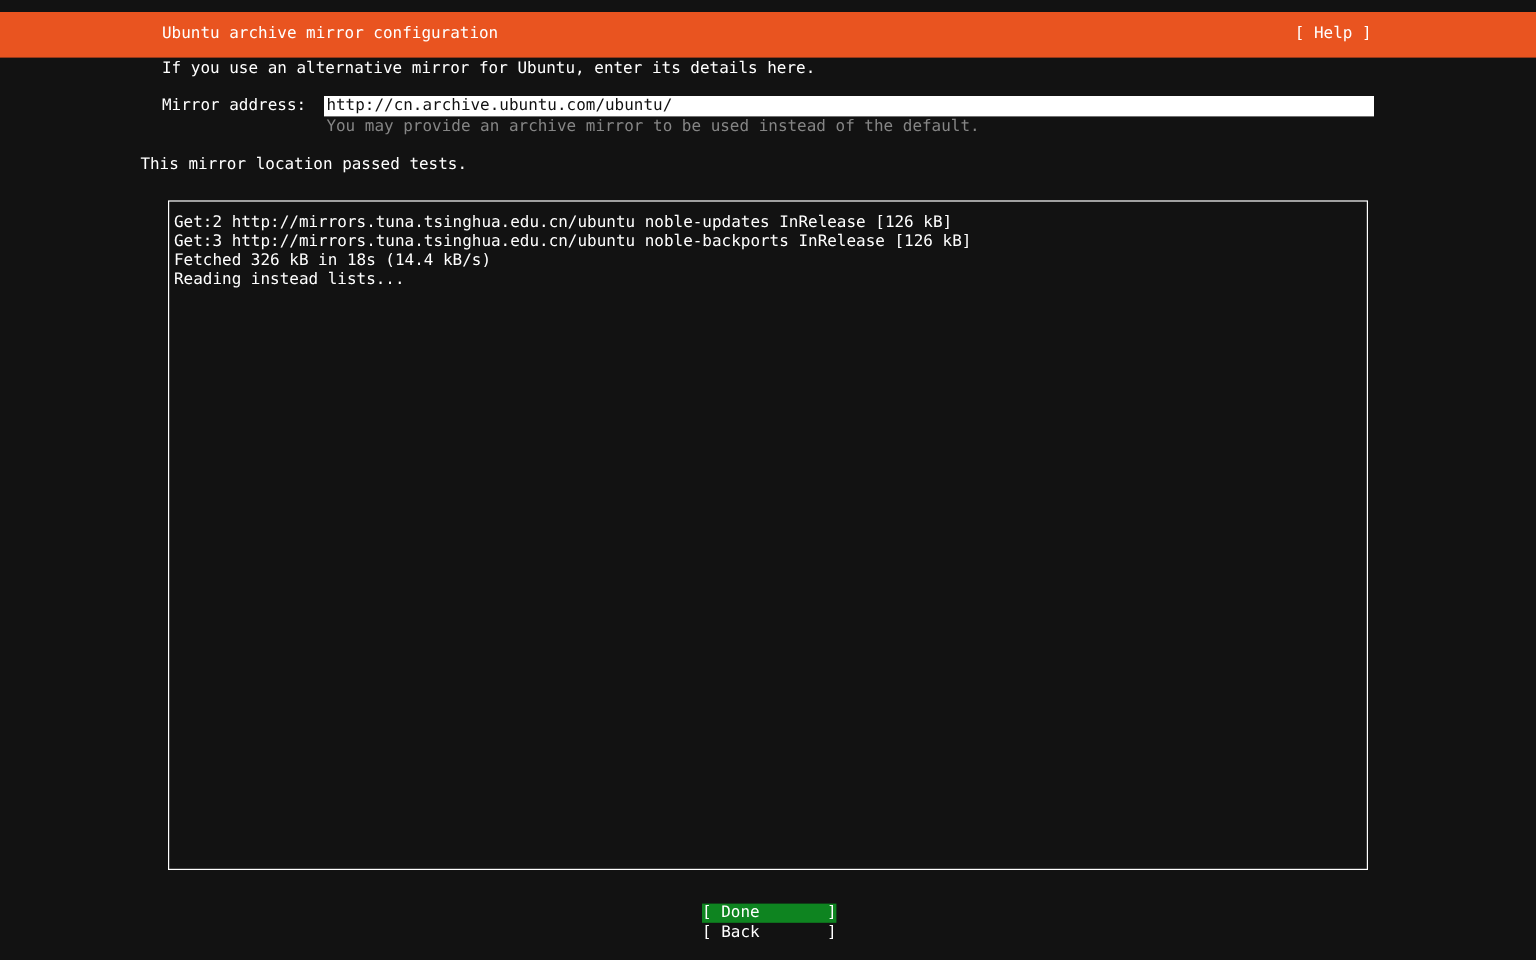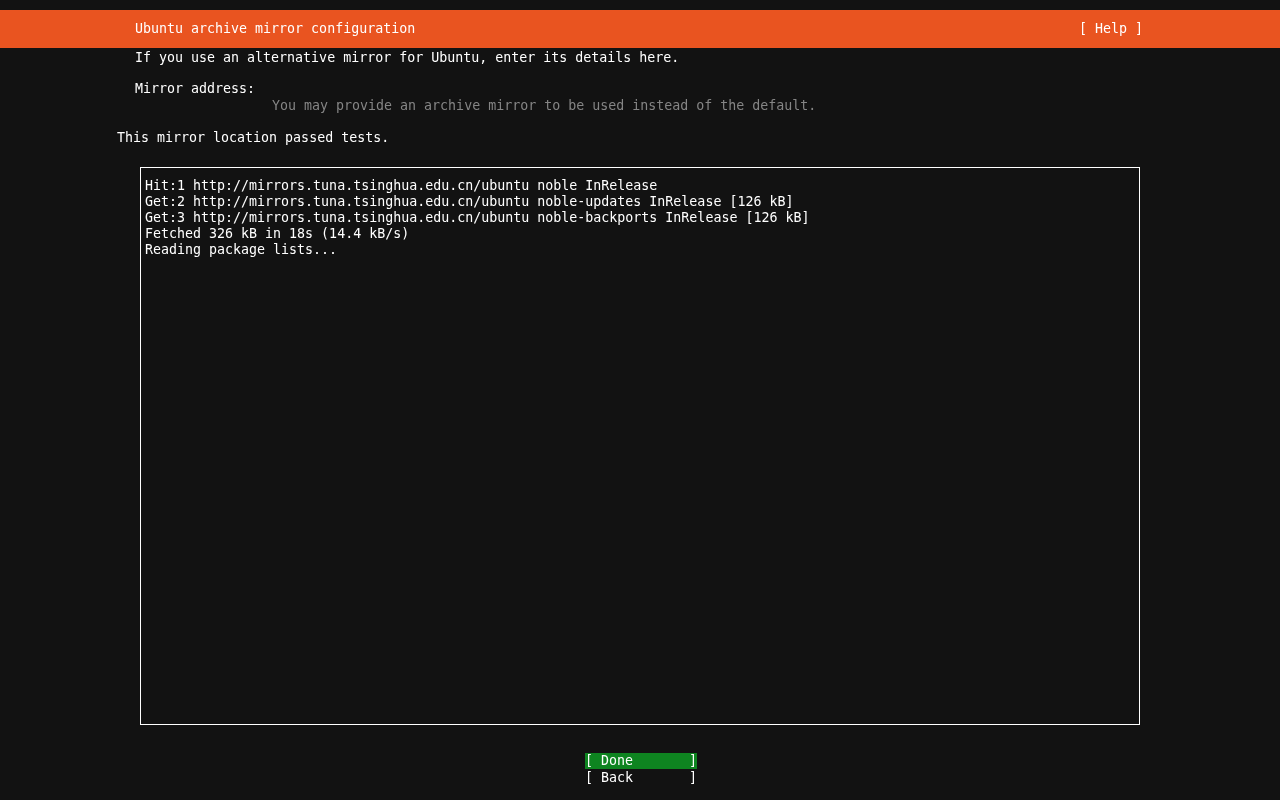--- a/index.html
+++ b/index.html
@@ -69,28 +69,28 @@
 <div class="screen">
 
   <header class="titlebar">
     <span class="title">Ubuntu archive mirror configuration</span>
     <span class="help">[ Help ]</span>
   </header>
 
   <div class="intro">If you use an alternative mirror for Ubuntu, enter its details here.</div>
 
   <div class="mirror-label">Mirror address:</div>
+  <input class="mirror-input" type="text" value="http://cn.archive.ubuntu.com/ubuntu/" style="">
   <div class="mirror-hint">You may provide an archive mirror to be used instead of the default.</div>
 
   <div class="status">This mirror location passed tests.</div>
 
   <div class="logbox">
-    <div class="logline">Hit:1 http://mirrors.tuna.tsinghua.edu.cn/ubuntu noble InRelease</div>
     <div class="logline">Get:2 http://mirrors.tuna.tsinghua.edu.cn/ubuntu noble-updates InRelease [126 kB]</div>
     <div class="logline">Get:3 http://mirrors.tuna.tsinghua.edu.cn/ubuntu noble-backports InRelease [126 kB]</div>
     <div class="logline">Fetched 326 kB in 18s (14.4 kB/s)</div>
-    <div class="logline">Reading package lists...</div>
+    <div class="logline">Reading instead lists...</div>
   </div>
 
   <button class="btn done">[ Done       ]</button>
   <button class="btn back">[ Back       ]</button>
 
 </div>
 
 </body></html>

